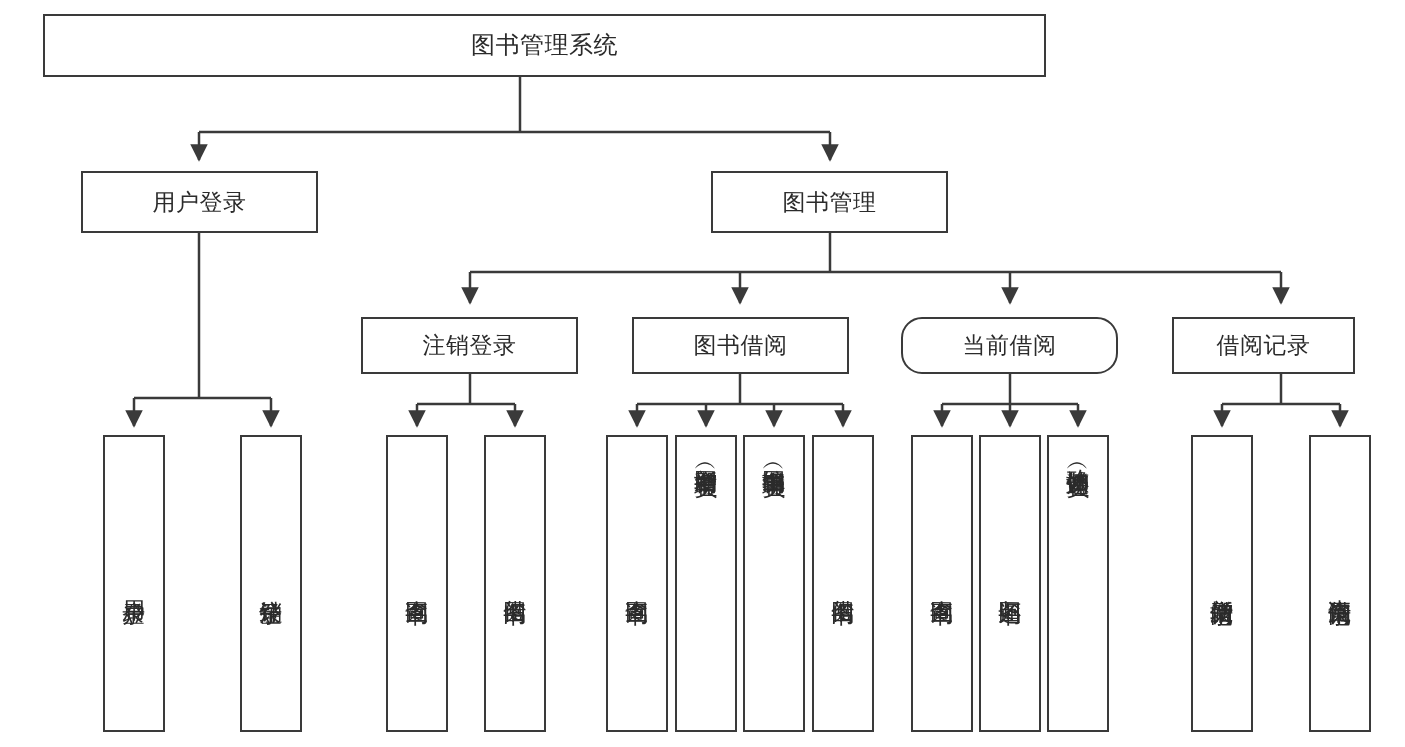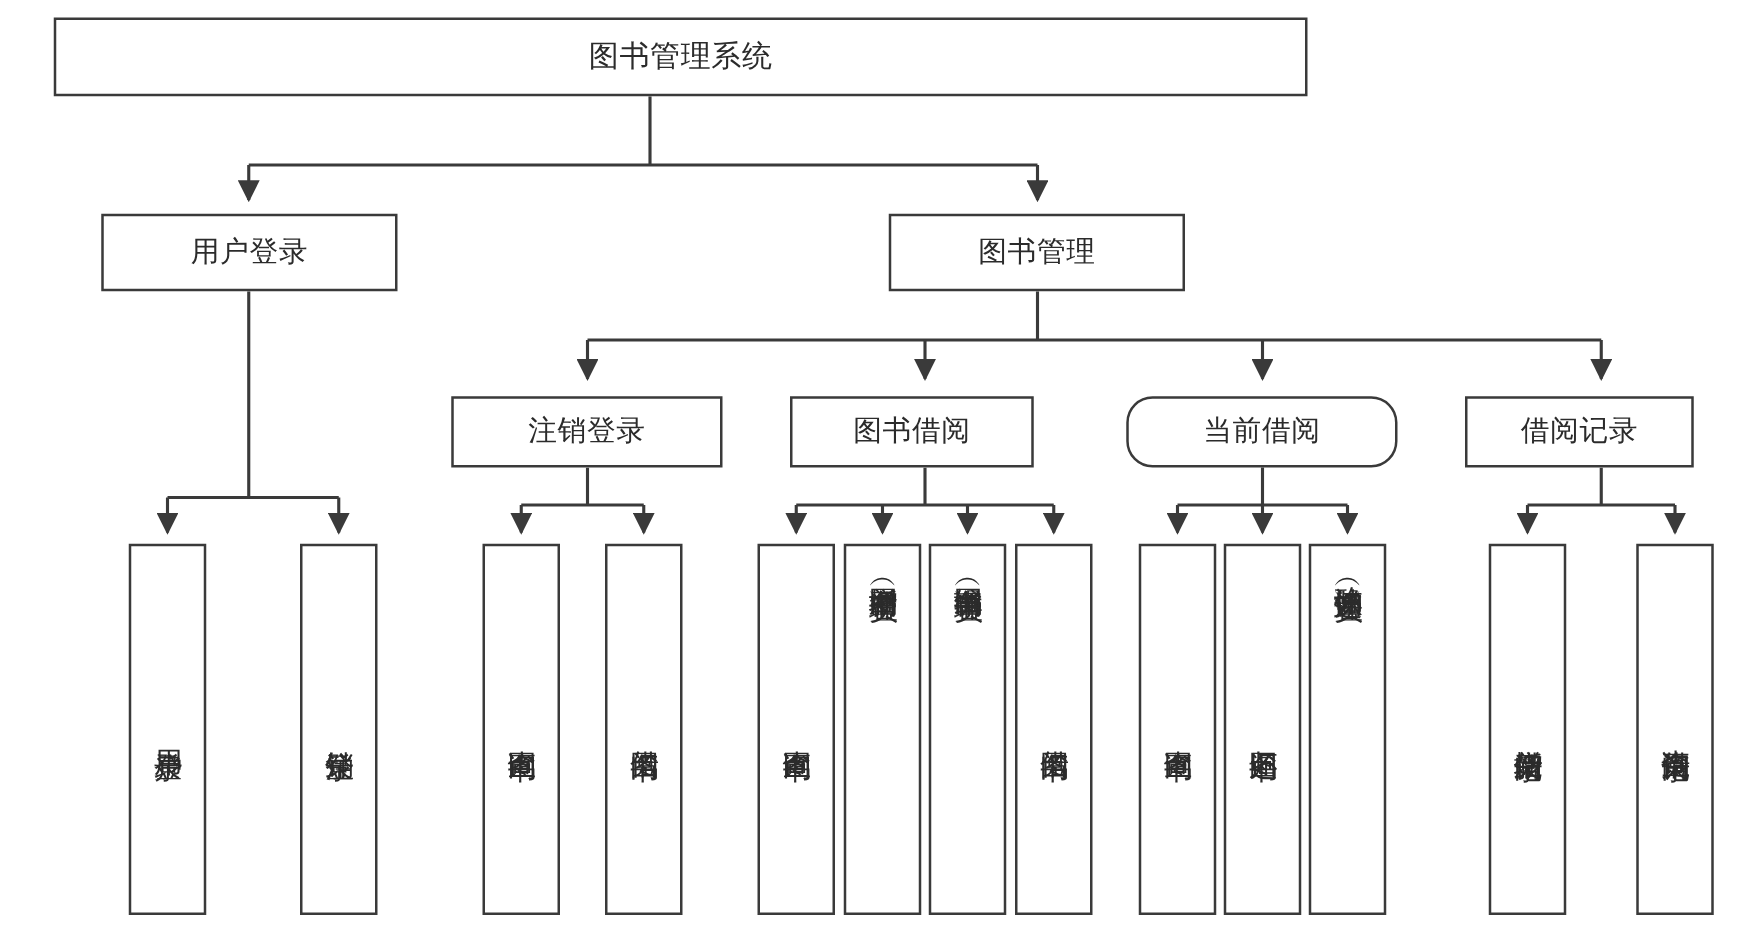--- a/index.html
+++ b/index.html
@@ -135,21 +135,21 @@
   <div class="node" style="left:81px; top:171px; width:237px; height:62px;">
     <span class="cap">用户登录</span>
   </div>
   <div class="node" style="left:711px; top:171px; width:237px; height:62px;">
     <span class="cap">图书管理</span>
   </div>
 
   <div class="node" style="left:361px; top:317px; width:217px; height:57px;">
     <span class="cap">注销登录</span>
   </div>
-  <div class="node" style="left:632px; top:317px; width:195px; height:57px;text-align:right;">
+  <div class="node" style="left:632px; top:317px; width:217px; height:57px;text-align:right;">
     <span class="cap">图书借阅</span>
   </div>
   <div class="node" style="left:901px; top:317px; width:217px; height:57px;border-radius:21px;">
     <span class="cap">当前借阅</span>
   </div>
   <div class="node" style="left:1172px; top:317px; width:183px; height:57px;">
     <span class="cap">借阅记录</span>
   </div>
 
   <div class="leaf center" style="left:103px; top:435px; width:62px; height:297px;">

